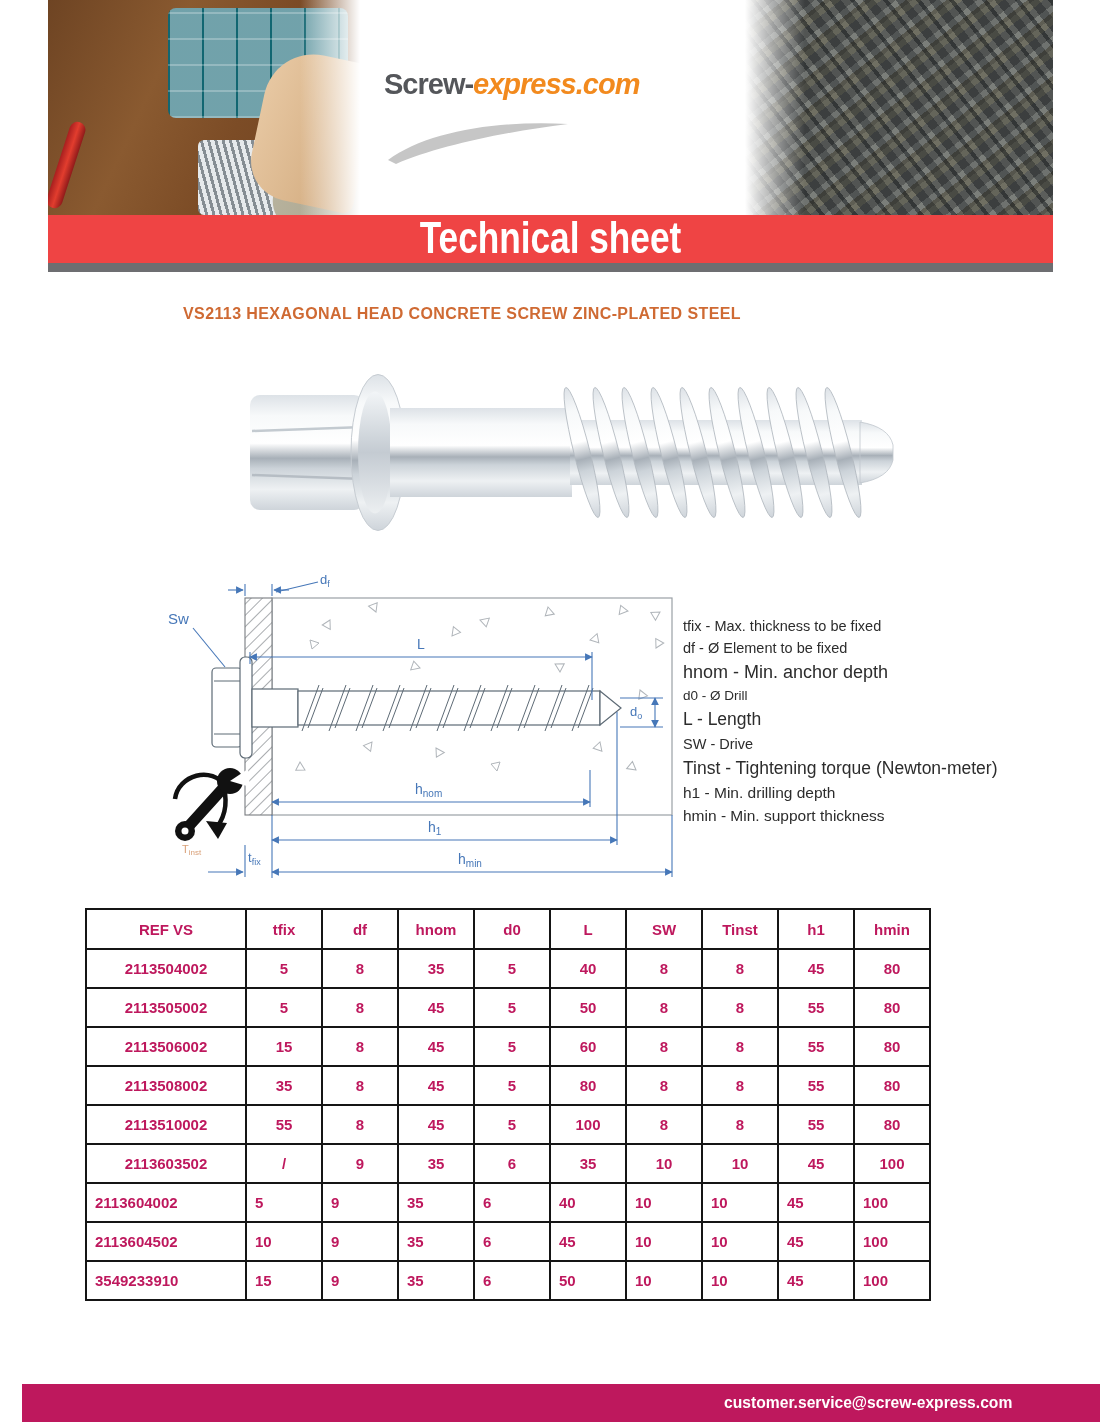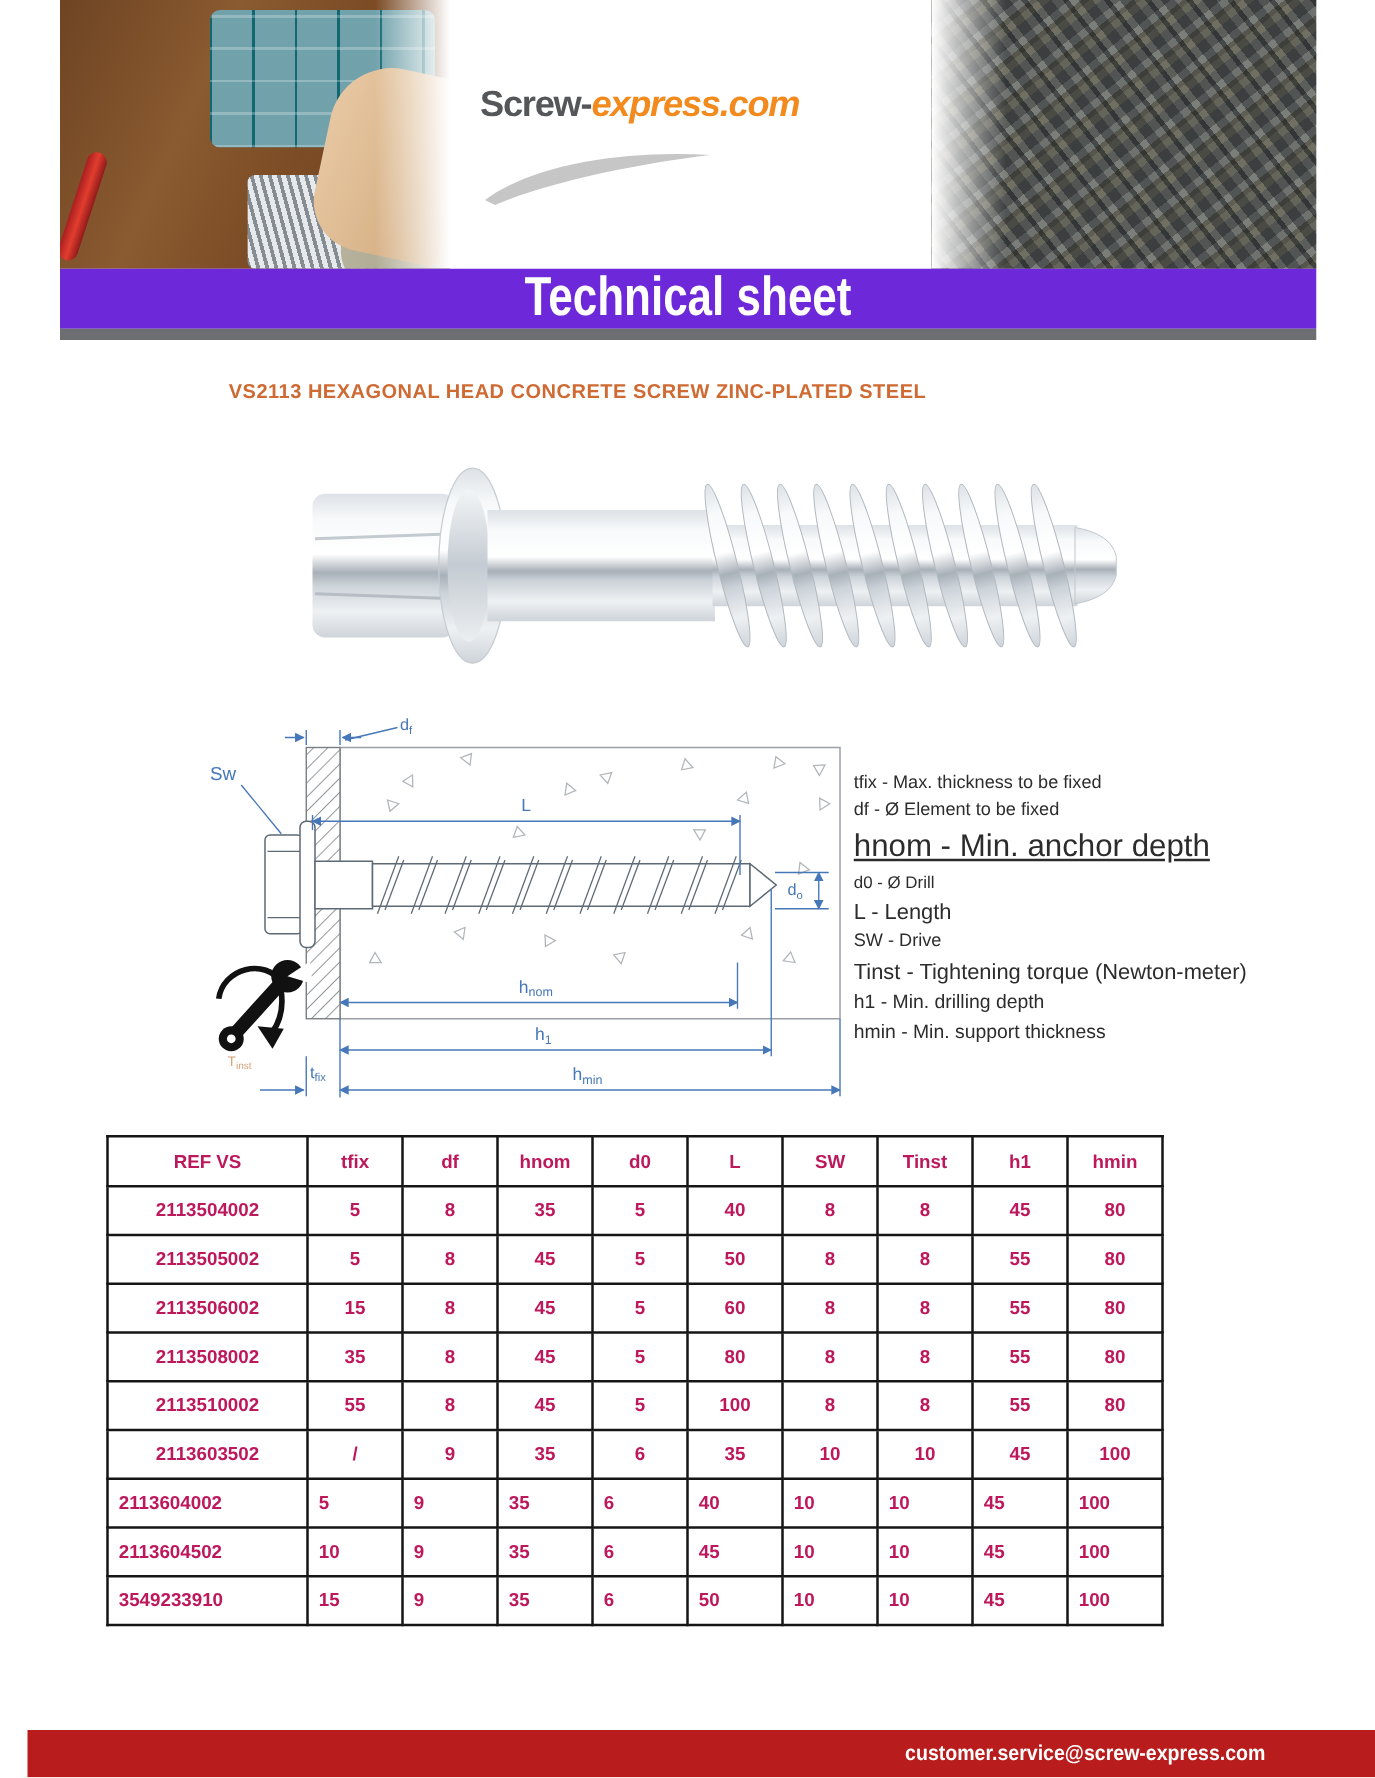--- a/index.html
+++ b/index.html
@@ -32,21 +32,21 @@
   .arm { left:210px; top:55px; width:110px; height:150px; background:linear-gradient(100deg,#e8c9a4,#d9b48a 60%,#caa071); border-radius:50px 20px 10px 40px; transform:rotate(12deg); }
   .sleeve { left:228px; top:125px; width:110px; height:110px; background:linear-gradient(100deg,#b9b49f,#a6a089); border-radius:30px 10px 0 30px; transform:rotate(8deg); }
 
   .logo-zone { position:absolute; left:360px; top:0; width:385px; height:215px; background:#fff; }
   .logo-text { position:absolute; left:24px; top:68px; white-space:nowrap;
     font-size:29px; font-weight:bold; letter-spacing:-1px; }
   .logo-gray  { color:#54565a; }
   .logo-orange{ color:#f28a1e; font-style:italic; }
   .swoosh { position:absolute; left:26px; top:116px; }
 
-  .banner { position:absolute; left:48px; top:215px; width:1005px; height:48px; background:#6d28d9;
+  .banner { position:absolute; left:48px; top:215px; width:1005px; height:48px; background:#ef4444;
     text-align:center; color:#fff; overflow:hidden; }
   .banner-text { display:inline-block; transform:scaleX(.8); transform-origin:center;
     font-weight:bold; font-size:44px; line-height:46px; letter-spacing:0; }
   .gray-strip { position:absolute; left:48px; top:263px; width:1005px; height:9px; background:#6d6e71; }
 
   
   .sheet-title { position:absolute; left:0; top:305px; width:924px; text-align:center;
     color:#cf6a33; font-size:16px; font-weight:600; letter-spacing:.4px; }
 
   
@@ -56,31 +56,31 @@
   .blue-label { fill:#4677b8; font-family:"Liberation Sans",sans-serif; }
   .screw-line { stroke:#5d6a75; stroke-width:1.2; fill:#fff; }
 
   
   .legend { position:absolute; left:683px; top:616px; width:400px; color:#2c2c2c; }
   .leg { line-height:1.38; margin-bottom:2px; white-space:nowrap; }
   .leg-s  { font-size:13.5px; }
   .leg-m  { font-size:14.5px; }
   .leg-ml { font-size:15.5px; }
   .leg-l  { font-size:17.5px; }
-  .leg-xl { font-size:25px;text-decoration:underline; }
+  .leg-xl { font-size:18px; }
 
   
   .spec-table { position:absolute; left:85px; top:908px; width:845px; border-collapse:collapse;
     font-size:15px; font-weight:bold; color:#be185d; table-layout:fixed; }
   .spec-table th, .spec-table td { border:2px solid #151515; text-align:center; height:39px; padding:0; }
   .spec-table th { height:40px; }
   .spec-table tr.align-left td { text-align:left; padding-left:8px; }
 
   
-  .footer-bar { position:absolute; left:22px; top:1384px; width:1078px; height:38px; background:#b91c1c;
+  .footer-bar { position:absolute; left:22px; top:1384px; width:1078px; height:38px; background:#be185d;
     color:#fff; font-weight:bold; font-size:17px; line-height:38px; text-align:right; padding-right:88px; }
   .footer-bar span { display:inline-block; transform:scaleX(.92); transform-origin:right center; }
 </style>
 </head>
 <body>
 
 <div class="page">
 
   <div class="photo photo-left">
     <div class="deco tray"></div>

